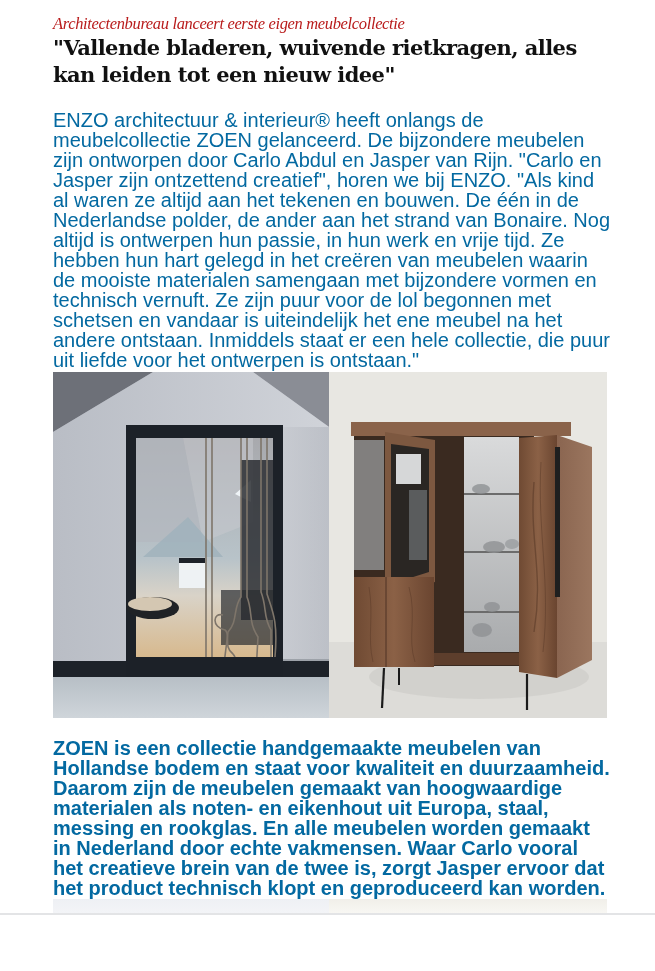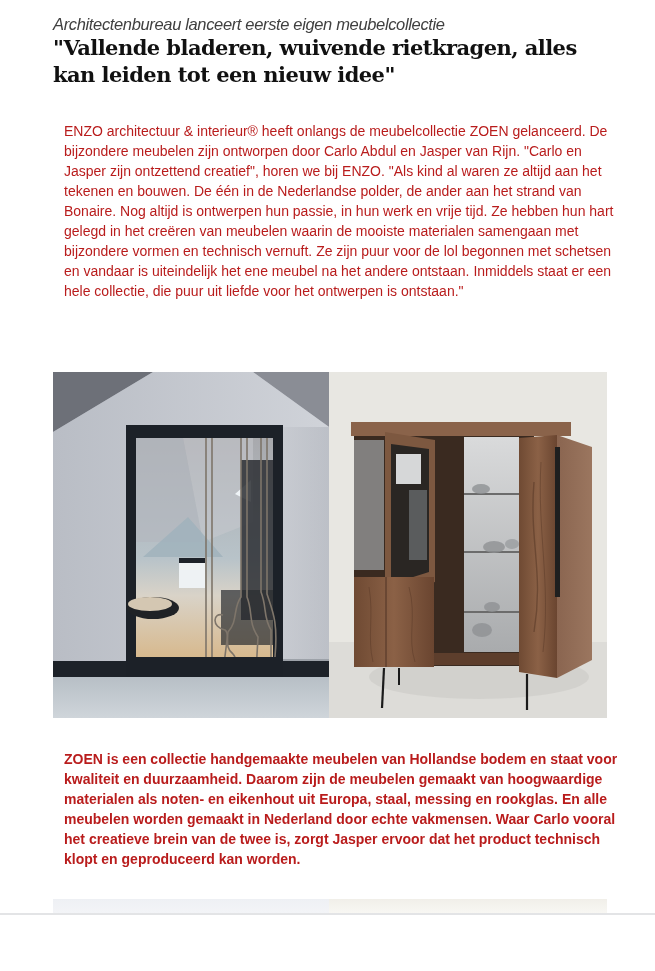--- a/index.html
+++ b/index.html
@@ -1,20 +1,20 @@
 <!DOCTYPE html>
 <html><head>
   <meta charset="utf-8">
   <style>
     html, body { margin: 0; padding: 0; background: #ffffff; }
     body { width: 655px; height: 971px; position: relative; overflow: hidden; color: #111111; }
     .article { position: absolute; left: 53px; top: 14px; width: 560px; }
-    .subtitle { font-family: Liberation Sans, sans-serif; font-style: italic; font-size: 16.5px; line-height: 20px; color: #404040; margin: 0; letter-spacing: -0.35px; }
+    .subtitle { font-family: Liberation Serif, serif; font-style: italic; font-size: 16.5px; line-height: 20px; color: #b91c1c; margin: 0; letter-spacing: -0.35px; }
     .title { font-family: "DejaVu Serif", "Liberation Serif", serif; font-weight: bold; font-size: 21px; line-height: 27px; color: #111111; margin: 0; letter-spacing: -0.55px; }
-    .body-text { font-family: "Liberation Sans", sans-serif; font-size: 14px; line-height: 20px; color: #b91c1c; margin: 11px; }
+    .body-text { font-family: "Liberation Sans", sans-serif; font-size: 20px; line-height: 20px; color: #0369a1; margin: 0; }
     #intro { position: absolute; left: 53px; top: 110px; width: 560px; }
     #outro { position: absolute; left: 53px; top: 738px; width: 560px; font-weight: bold; }
     .gallery { position: absolute; left: 53px; top: 372px; width: 554px; height: 346px; display: flex; }
     .gallery .photo { height: 346px; overflow: hidden; }
     .gallery .photo svg { display: block; }
     .gallery2 { position: absolute; left: 53px; top: 899px; width: 554px; height: 14px; display: flex; overflow: hidden; }
     .gallery2 .p1 { width: 276px; height: 14px; background: linear-gradient(#eef0f4, #f3f4f7); }
     .gallery2 .p2 { width: 278px; height: 14px; background: linear-gradient(#f1efe9, #f8f7f3); }
     .divider { position: absolute; left: 0; top: 913px; width: 655px; height: 2px; background: #e3e4e6; }
     .below { position: absolute; left: 0; top: 915px; width: 655px; height: 56px; background: #ffffff; }

